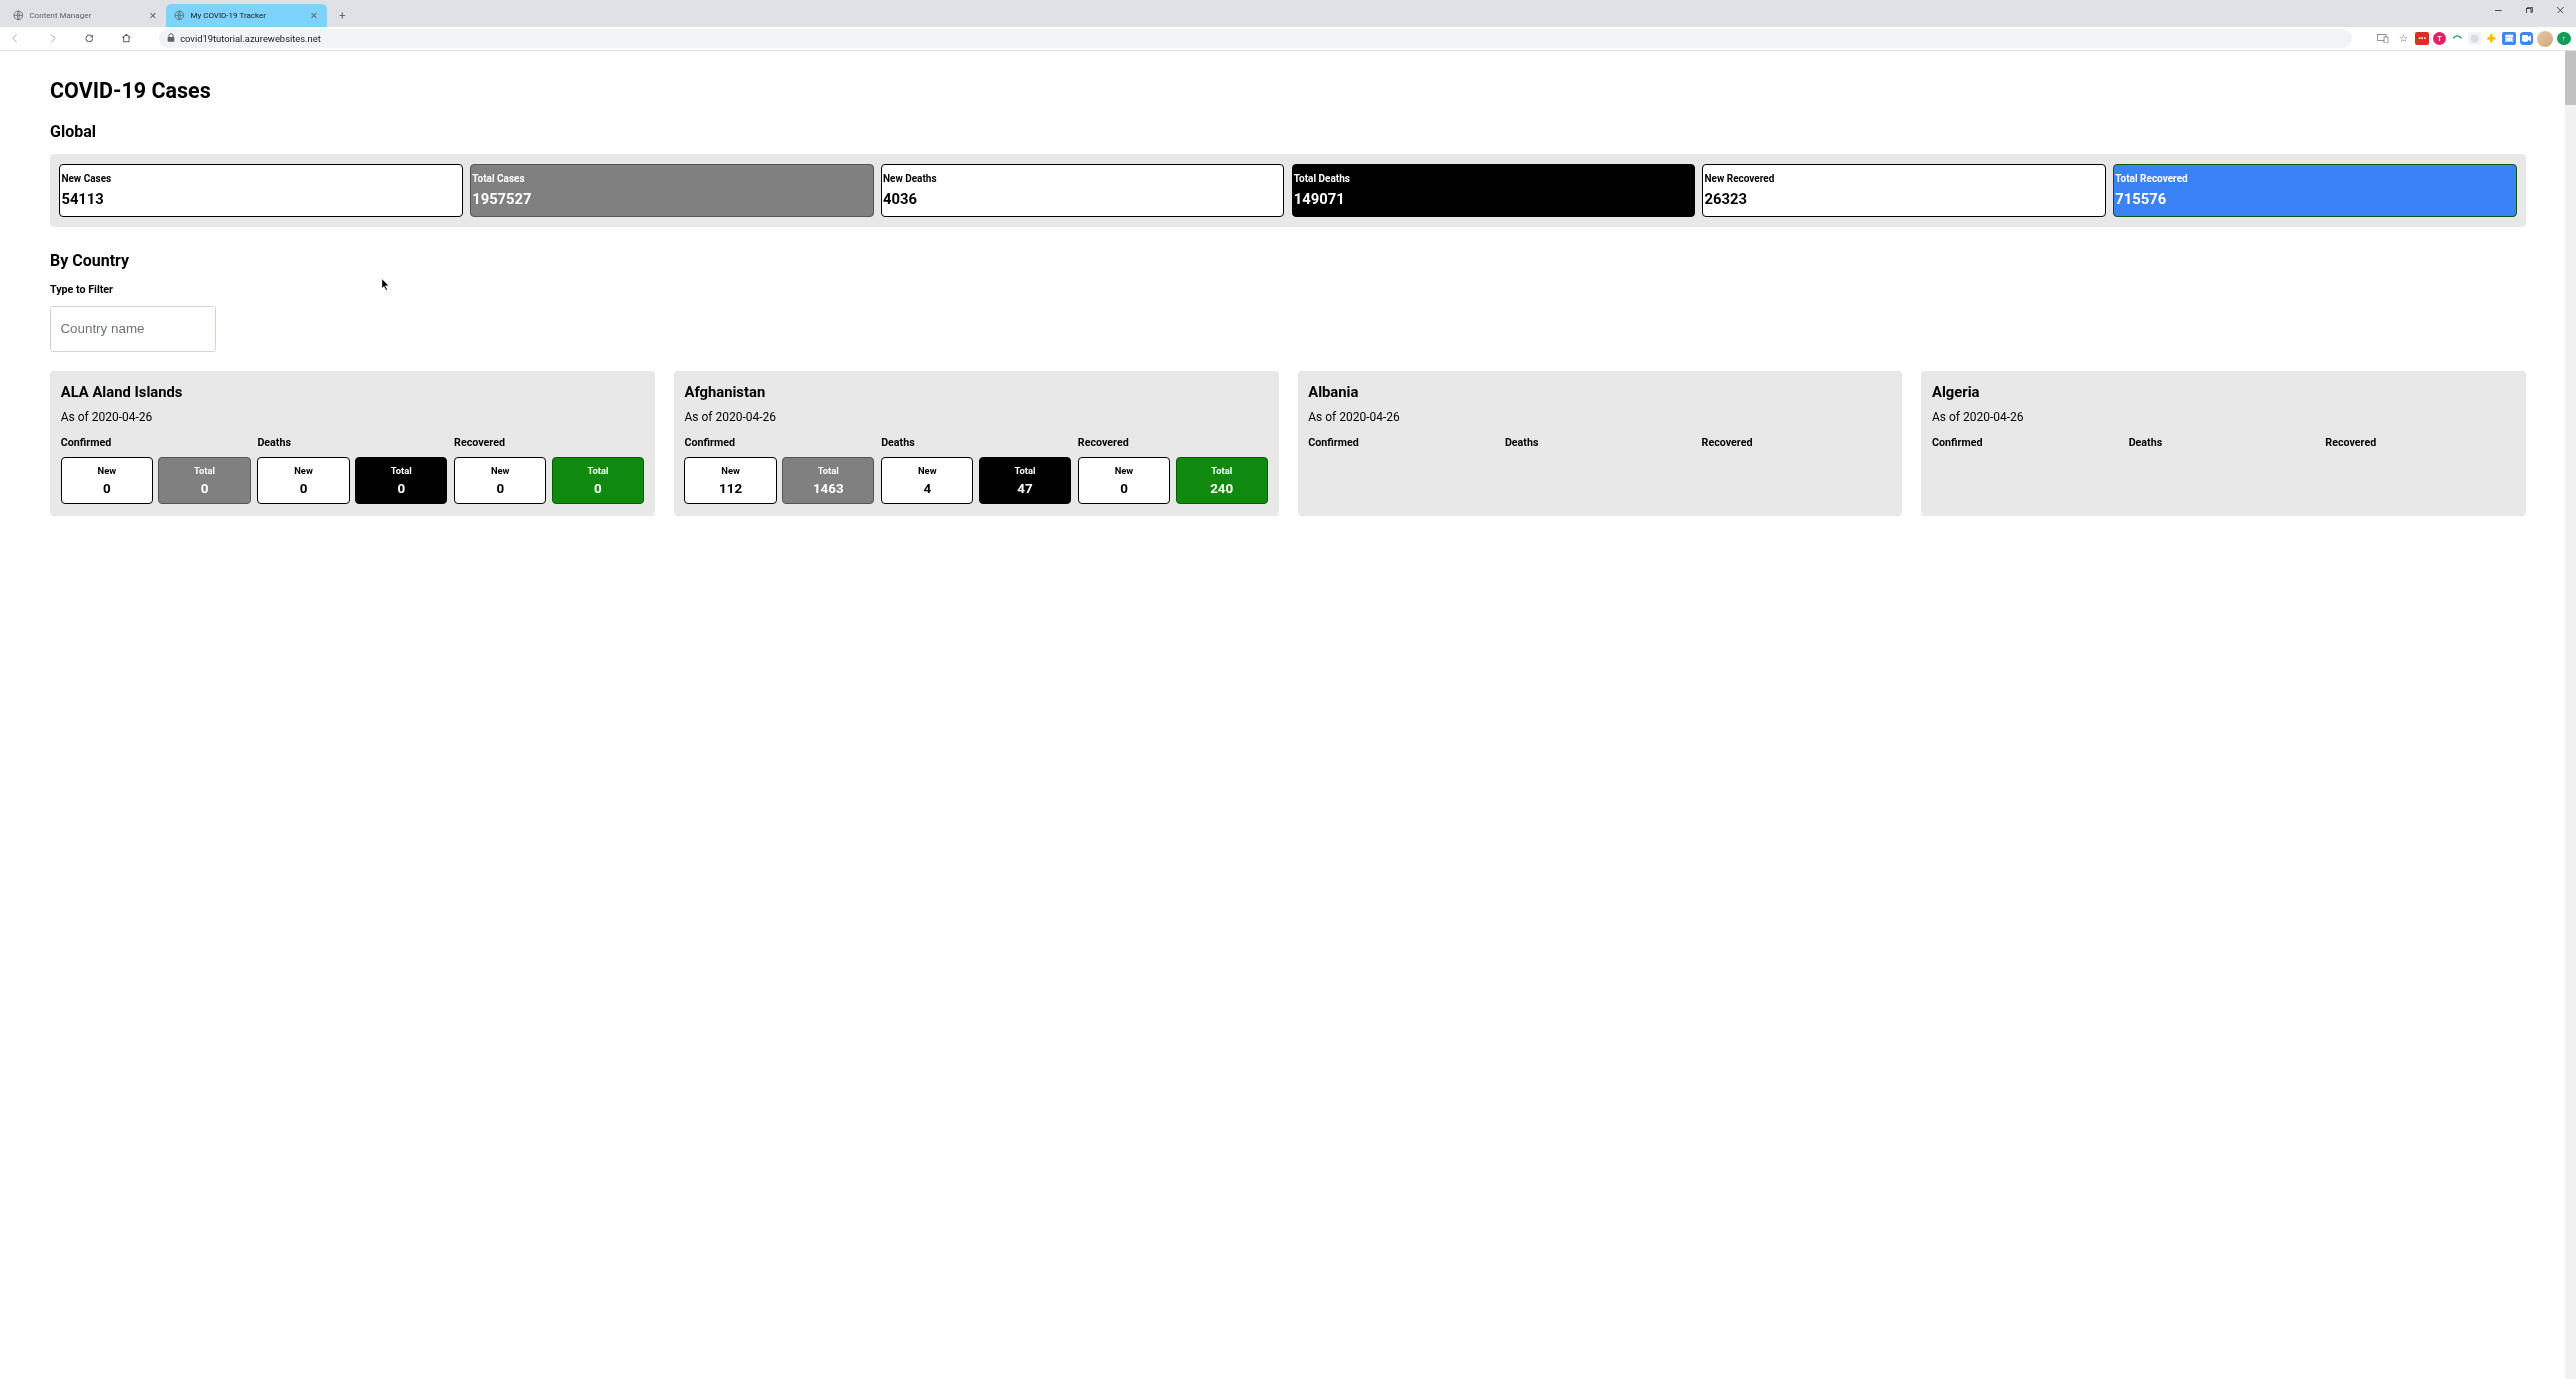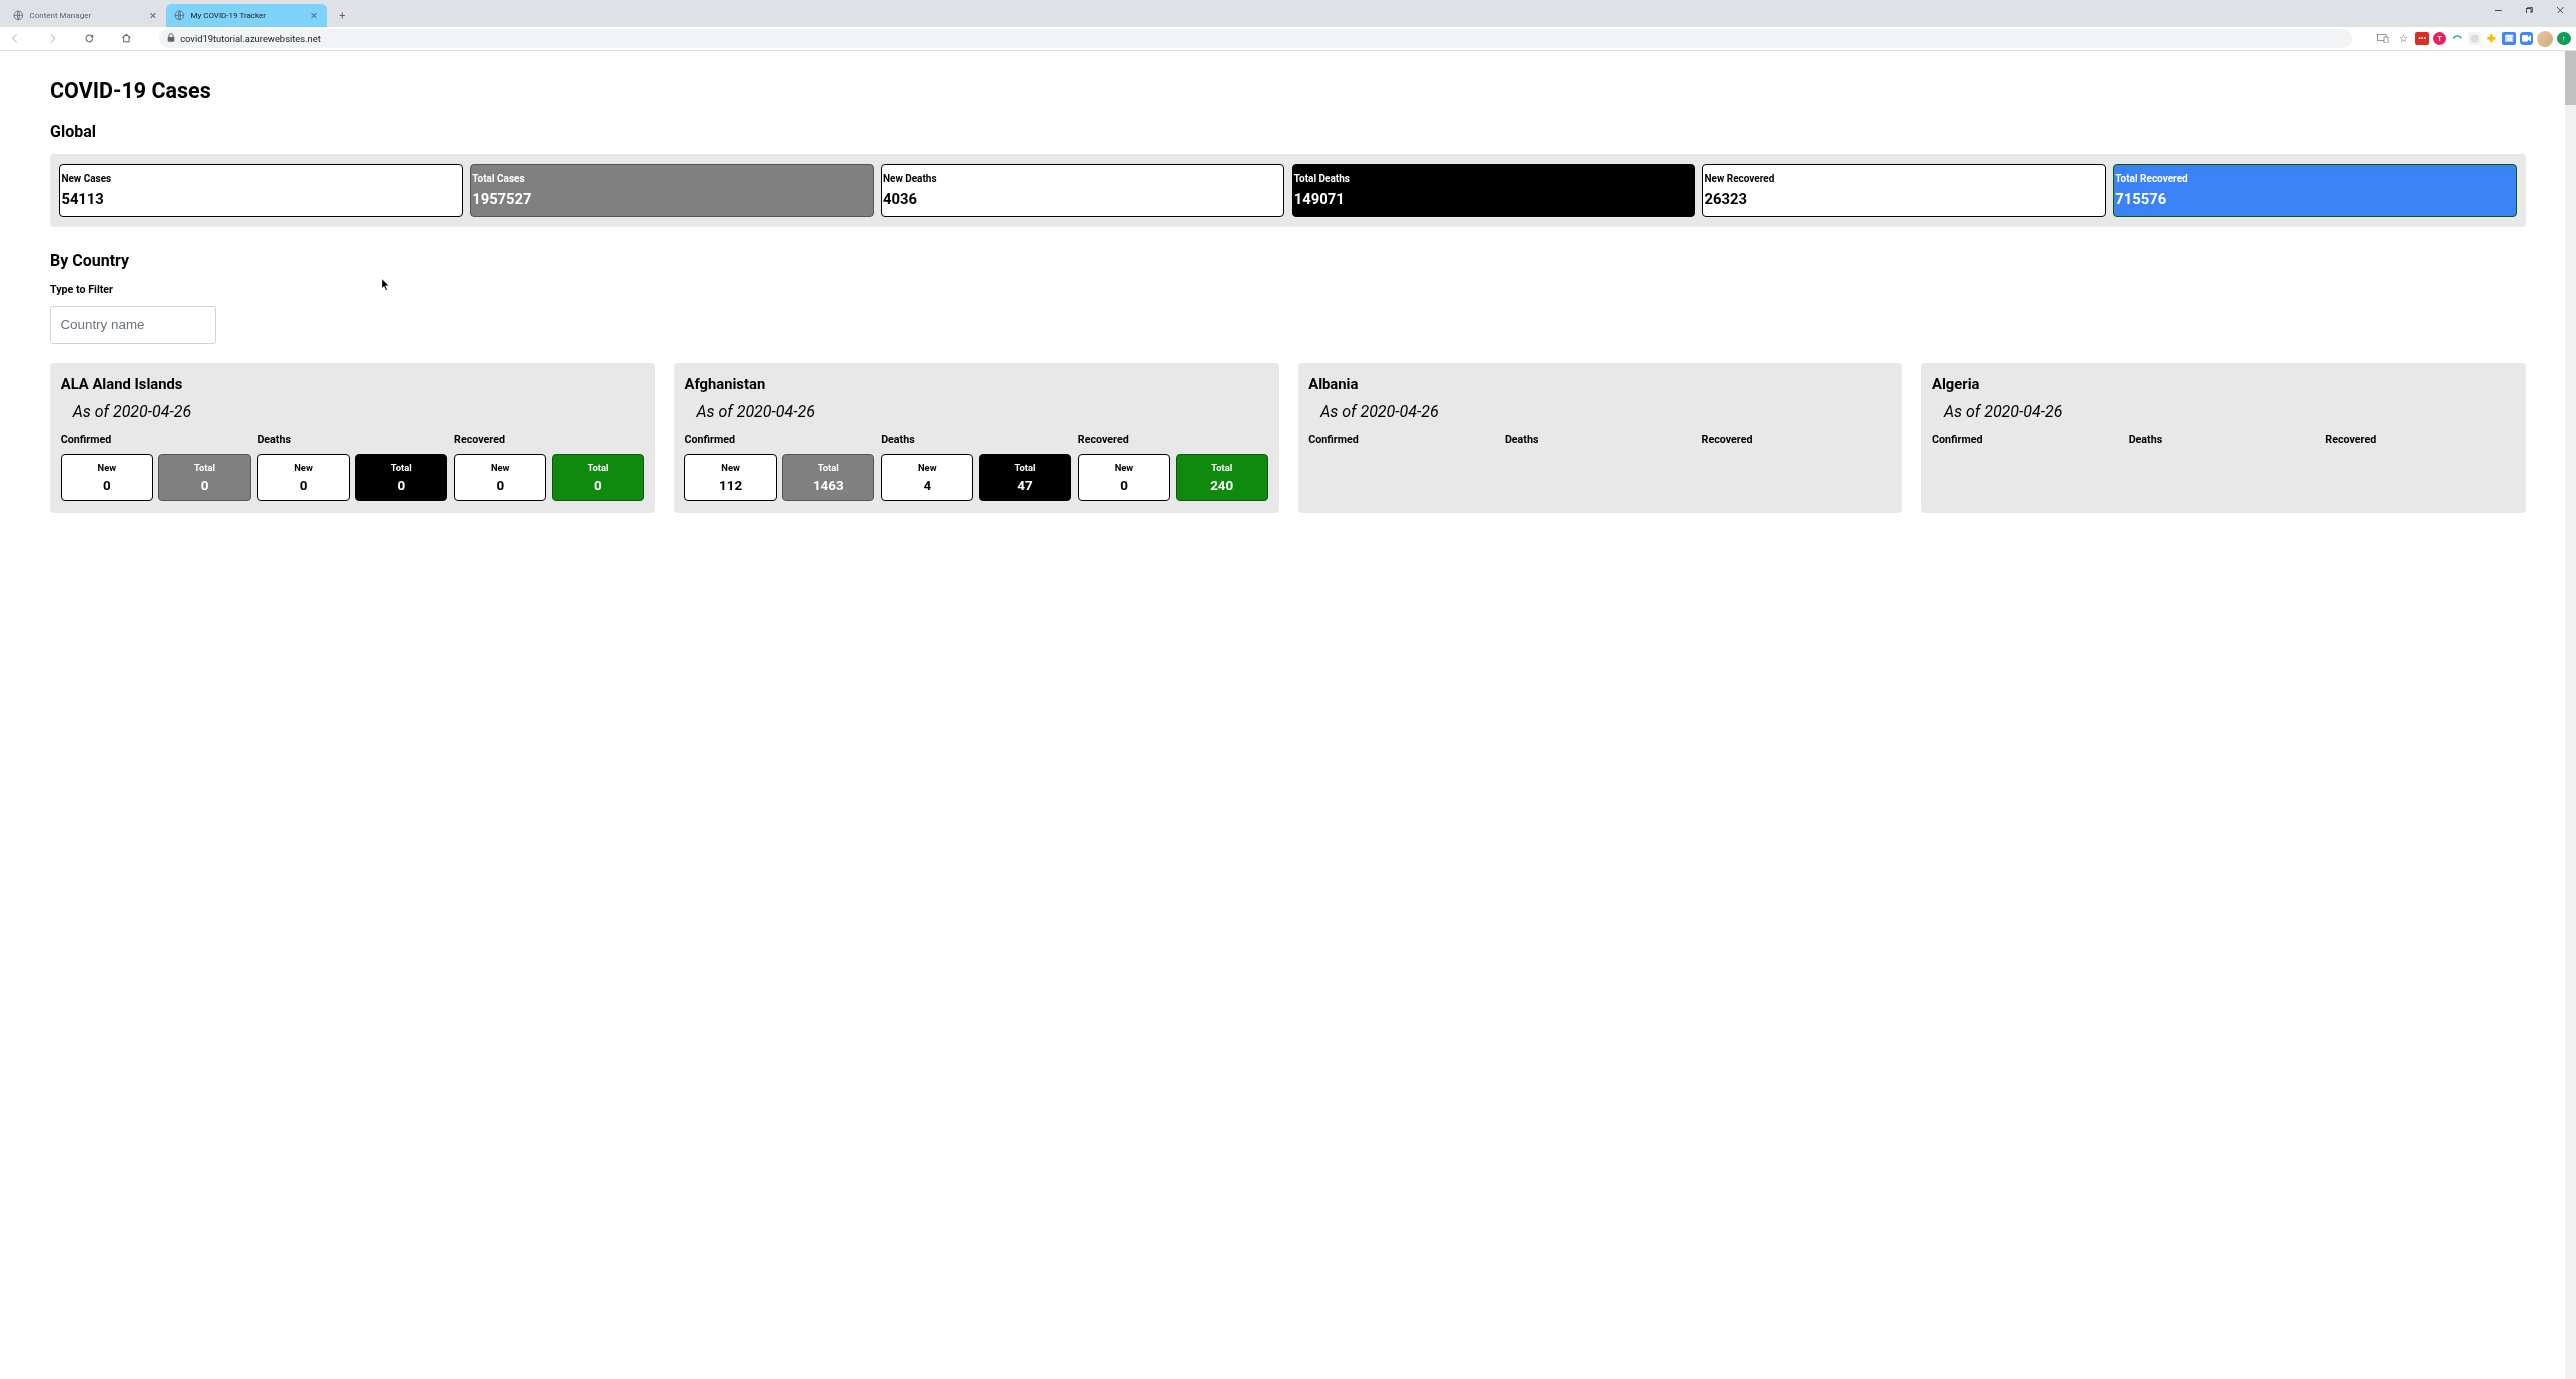--- a/index.html
+++ b/index.html
@@ -242,21 +242,21 @@
       font-size: 14.8px;
       font-weight: 700;
     }
     .filter-label {
       font-size: 10.7px;
       font-weight: 700;
       margin-bottom: 9.4px;
     }
     .filter-input {
       width: 166px;
-      height: 38px;
+      height: 46px;
       border: 0.7px solid #ced4da;
       border-radius: 2.7px;
       padding: 0 9.4px;
       font-size: 13.4px;
       margin-bottom: 19px;
       outline: none;
     }
     .filter-input::placeholder {
       color: #6c757d;
     }
@@ -269,24 +269,22 @@
       background: #e8e8e8;
       border-radius: 4px;
       padding: 12px 10.7px;
     }
     .country-name {
       font-size: 14.8px;
       font-weight: 700;
       margin-bottom: 9.4px;
     }
     .country-date {
-      font-size: 16px;
-      font-style: italic;
+      font-size: 12px;
       margin-bottom: 12px;
-      margin-left: 12px;
     }
     .metrics-row {
       display: flex;
       gap: 6.7px;
     }
     .metric-group {
       flex: 1;
     }
     .metric-title {
       font-size: 10.7px;

